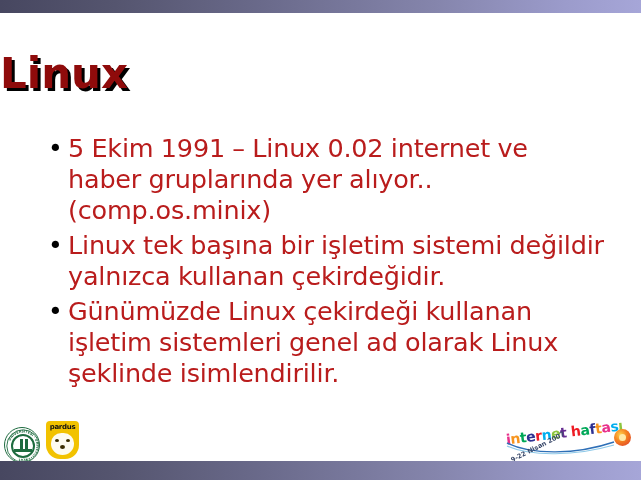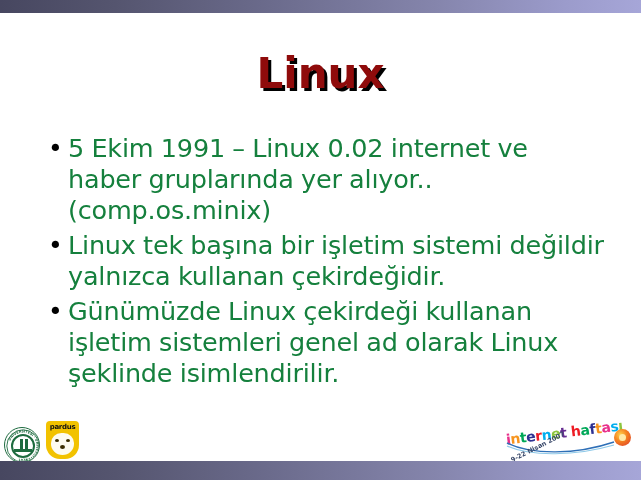--- a/index.html
+++ b/index.html
@@ -37,21 +37,21 @@
     top: 461px;
     height: 19px;
   }
 
   
   .title-area {
     position: absolute;
     top: 52px;
     left: 0;
     width: 641px;
-    text-align: center;
+    text-align: left;
   }
   .title {
     display: inline-block;
     font-family: "DejaVu Sans", sans-serif;
     font-size: 42px;
     font-weight: bold;
     color: #8f0b0b;
     letter-spacing: 0px;
     text-shadow: 3px 3px 0 #000000;
     line-height: 1.05;
@@ -76,21 +76,21 @@
     line-height: 31px;
     color: #000000;
     text-align: left;
     padding-left: 4px;
   }
   .bullet-text {
     flex: 1 1 auto;
     font-family: "DejaVu Sans", sans-serif;
     font-size: 25.5px;
     line-height: 31px;
-    color: #15803d;
+    color: #b91c1c;
     letter-spacing: -0.2px;
     word-spacing: -0.5px;
   }
 
   
   .footer-left {
     position: absolute;
     left: 4px;
     top: 421px;
     display: flex;

